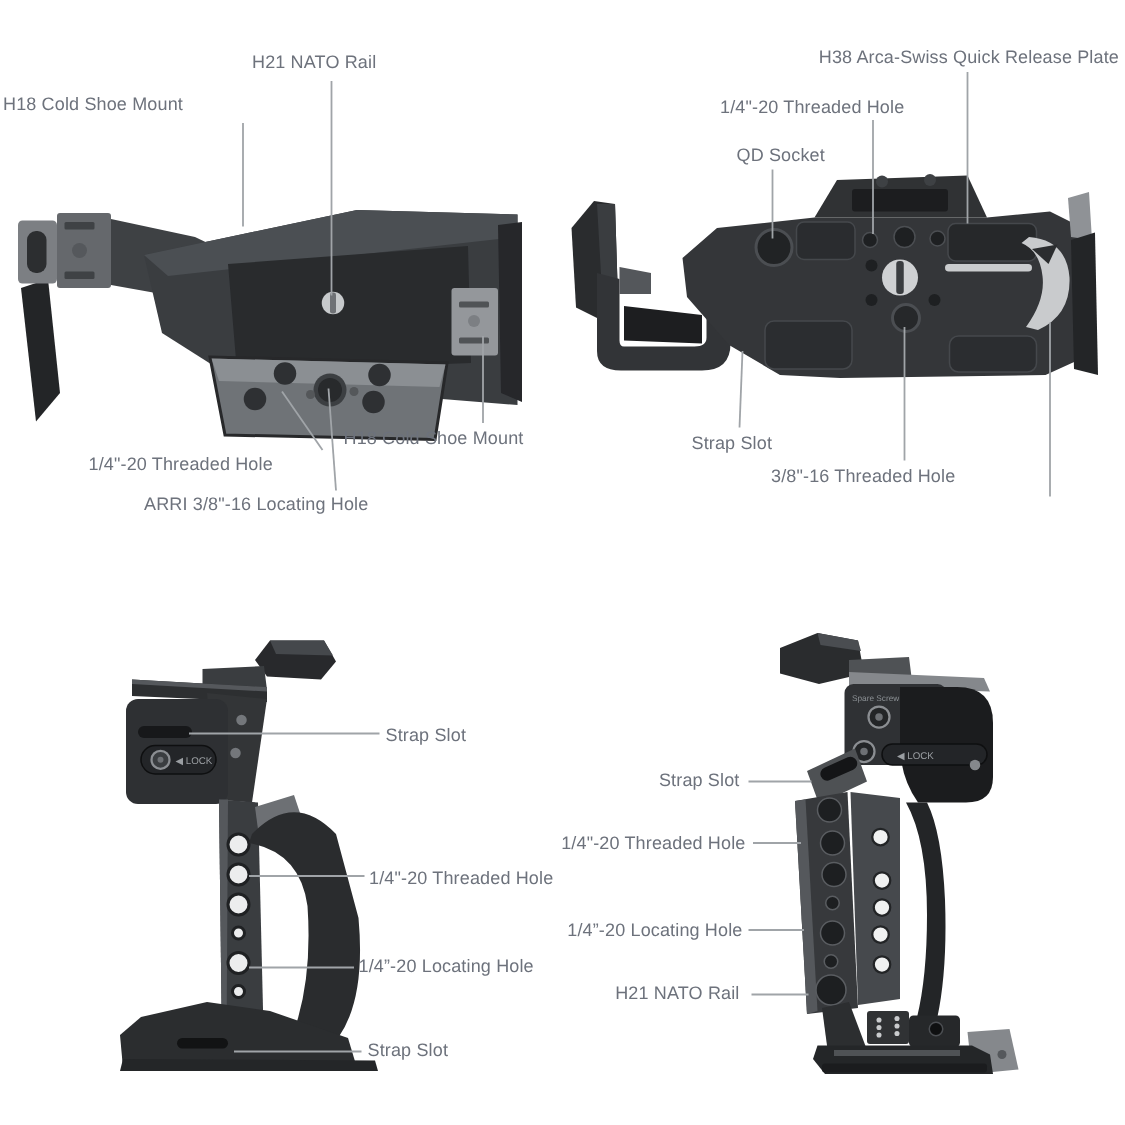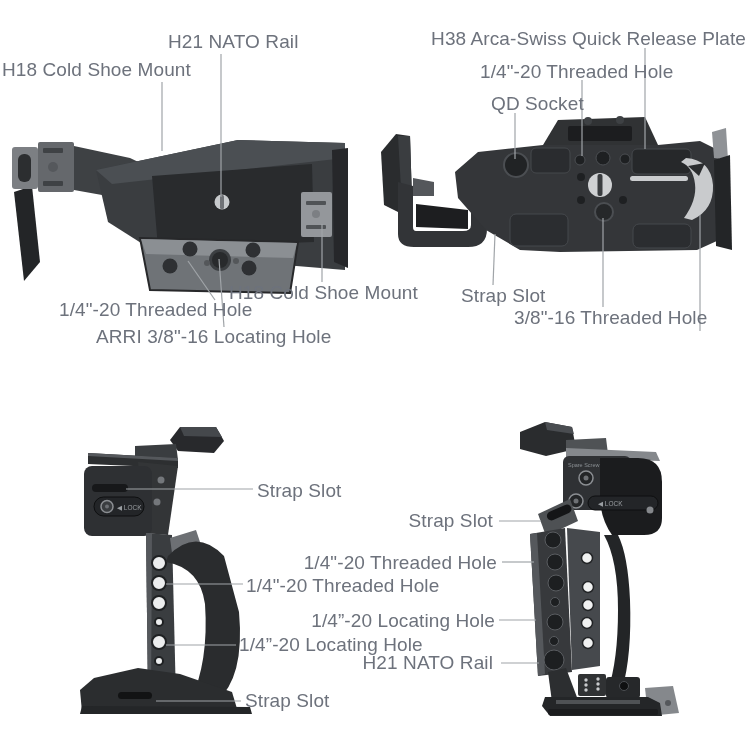--- a/index.html
+++ b/index.html
@@ -2,21 +2,21 @@
 <html><head>
 <meta charset="utf-8">
 <style>
   html,body{margin:0;padding:0;background:#ffffff;}
   .canvas{
     position:relative;width:750px;height:750px;background:#ffffff;
     font-family:"Liberation Sans", sans-serif;overflow:hidden;
   }
   .art{position:absolute;left:0;top:0;width:750px;height:750px;}
   .callout{
-    position:absolute;font-size:19px;line-height:17px;color:#6d727c;
+    position:absolute;font-size:12px;line-height:17px;color:#6d727c;
     white-space:nowrap;letter-spacing:0.1px;z-index:5;
   }
   .callout.r{text-align:right;}
   .leader{stroke:#a0a4a8;stroke-width:1.2;fill:none;}
   .svgtext{font-family:"Liberation Sans", sans-serif;}
 </style>
 </head>
 <body>
 
 <div class="canvas">

